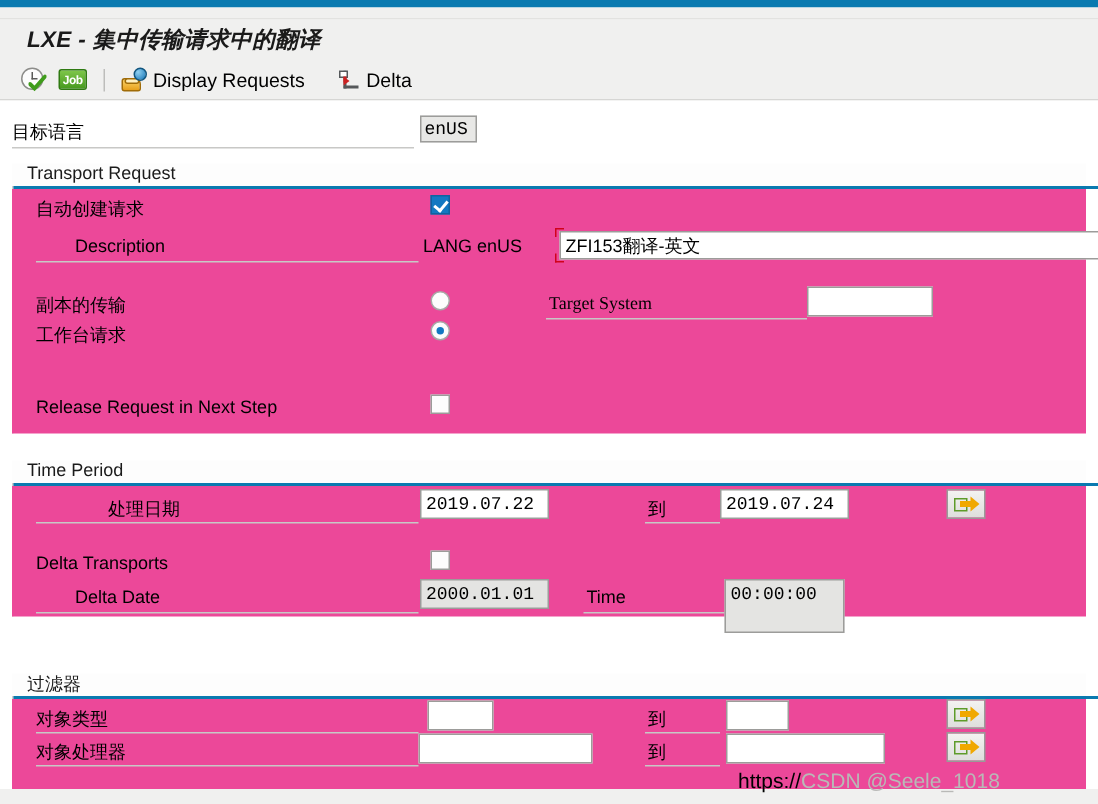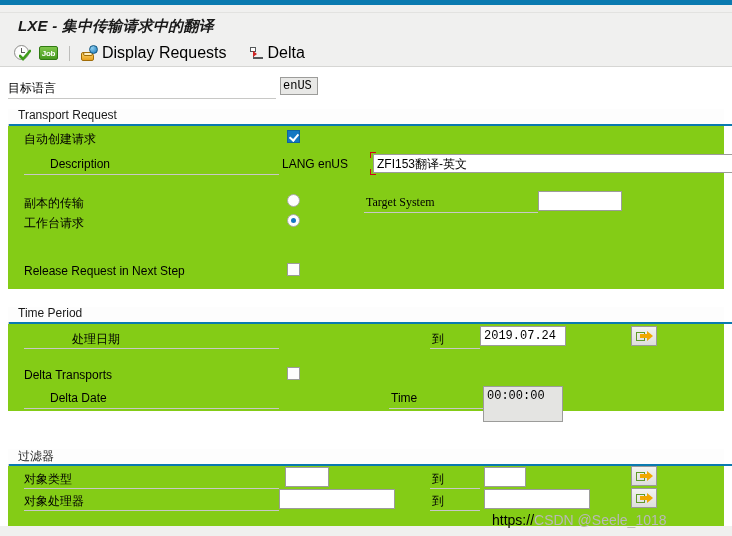--- a/index.html
+++ b/index.html
@@ -66,21 +66,21 @@
     cursor: default;
     white-space: nowrap;
   }
   .tb-sep {
     width: 1px;
     height: 15px;
     background: #bdbdbb;
     margin: 0 7px;
   }
   .tb-label {
-    font-size: 16px;
+    font-size: 13px;
     color: #000;
   }
 
   
   .ico-exec {
     width: 17px; height: 17px;
     position: relative;
   }
   .ico-exec .ring {
     position: absolute; left: 0; top: 0;
@@ -236,21 +236,21 @@
   .group-rule-left {
     position: absolute;
     left: 0; top: 15px;
     width: 1px;
     background: #cfcfcd;
   }
   .group-body {
     position: absolute;
     left: 0; top: 17px;
     right: 0; bottom: 0;
-    background: #84cc16;
+    background: #ec4899;
   }
 
   
   .lbl {
     position: absolute;
     font-size: 12px;
     color: #000;
     white-space: nowrap;
   }
   .rule {
@@ -481,36 +481,38 @@
 
   <div class="group" style="top:240px; width:716px; height:104px;">
     <span class="group-title">Time Period</span>
     <div class="group-rule" style="width:724px;"></div>
     <div class="group-rule-left" style="height:89px;"></div>
 
     <div class="group-body">
 
       <span class="lbl" style="left:16px; top:7px;margin-left:48px;">处理日期</span>
       <div class="rule" style="left:16px; top:24px; width:255px;"></div>
+      <div class="inp" style="left:272px; top:2px; width:86px; height:20px; line-height:19px;">2019.07.22</div>
 
       <span class="lbl" style="left:424px; top:7px;">到</span>
       <div class="rule" style="left:422px; top:24px; width:50px;"></div>
       <div class="inp" style="left:472px; top:2px; width:86px; height:20px; line-height:19px;">2019.07.24</div>
 
       <div class="msel" style="left:623px; top:2px;">
         <span class="box"></span>
         <span class="arrow-stem"></span>
           <span class="arrow-head"></span>
       </div>
 
       <span class="lbl" style="left:16px; top:44px;">Delta Transports</span>
       <div class="cb off" style="left:279px; top:43px;"></div>
 
       <span class="lbl" style="left:42px; top:67px;">Delta Date</span>
       <div class="rule" style="left:16px; top:84px; width:255px;"></div>
+      <div class="inp disabled" style="left:272px; top:62px; width:86px; height:20px; line-height:19px;">2000.01.01</div>
 
       <span class="lbl" style="left:383px; top:67px;">Time</span>
       <div class="rule" style="left:381px; top:84px; width:94px;"></div>
       <div class="inp disabled" style="left:475px; top:62px; width:80px; height:36px; line-height:19px;">00:00:00</div>
 
     </div>
   </div>
 
   <div class="group" style="top:382px; width:716px; height:78px;">
     <span class="group-title">过滤器</span>

